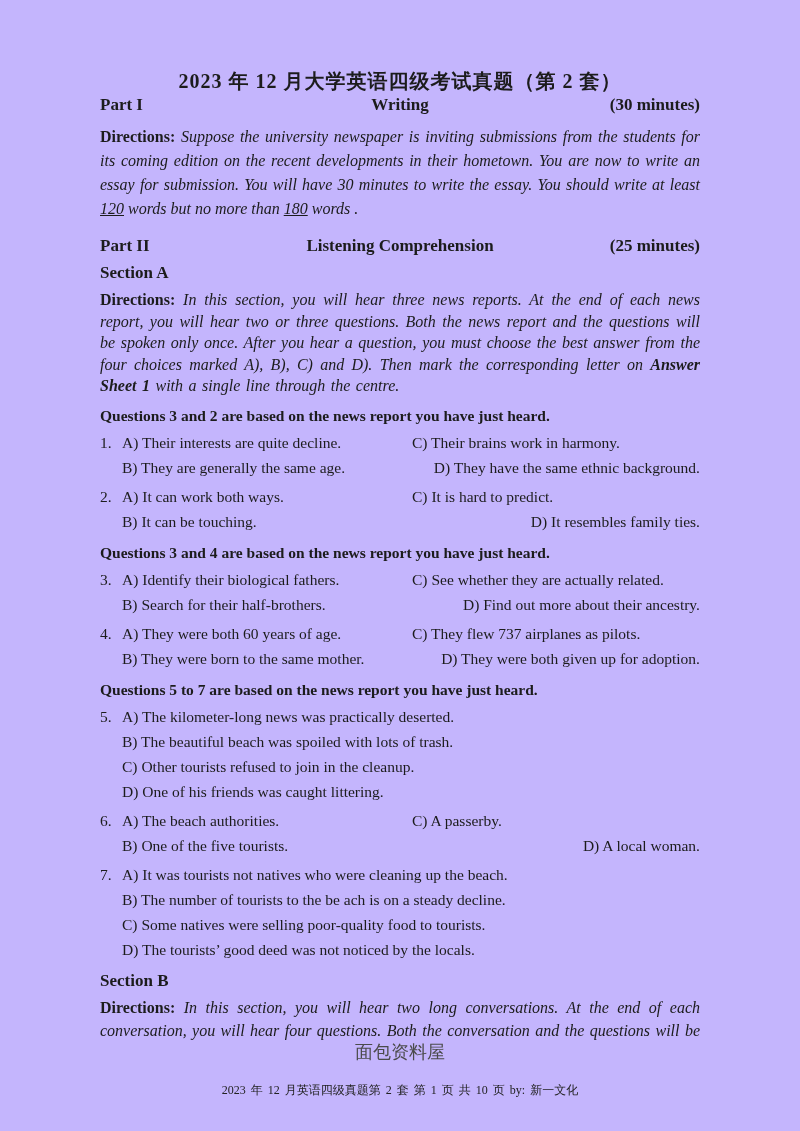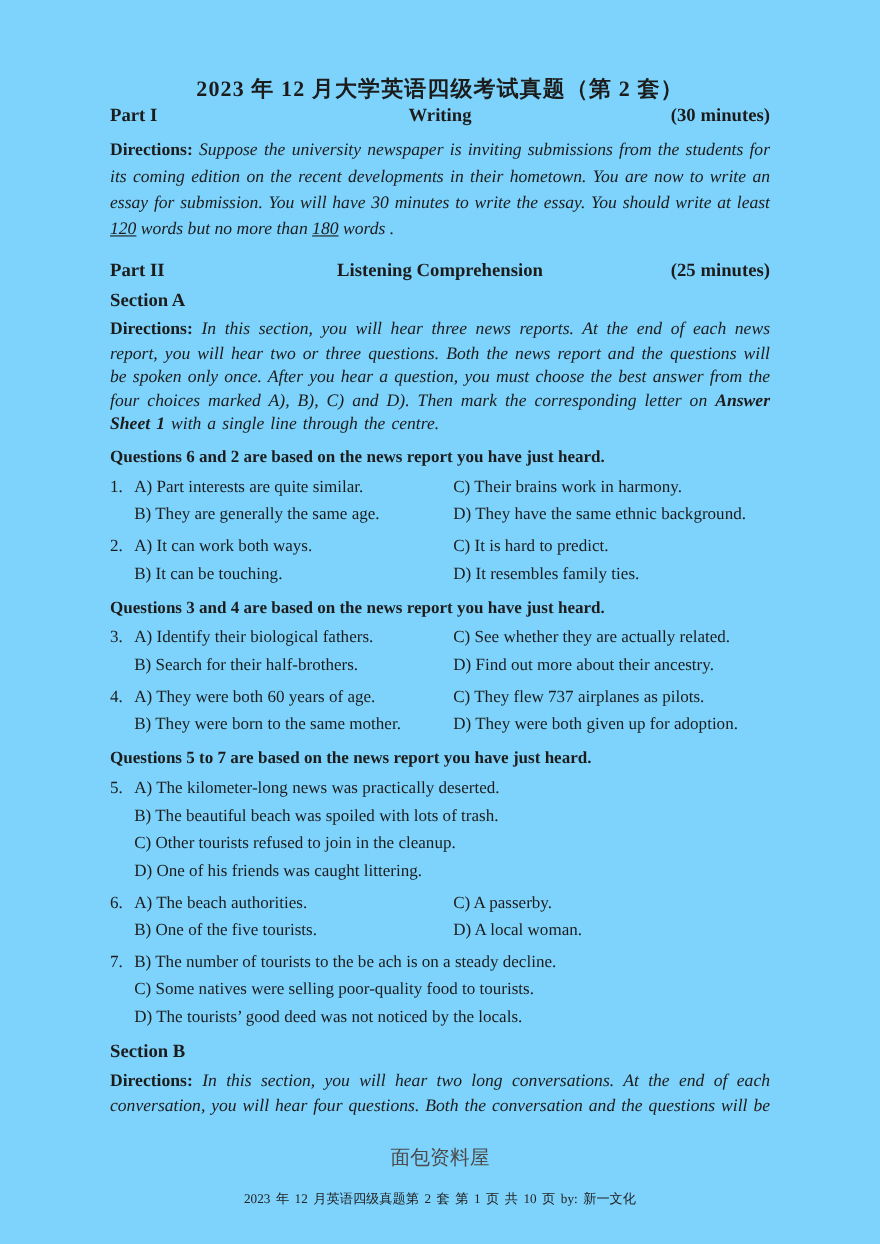--- a/index.html
+++ b/index.html
@@ -1,21 +1,21 @@
 <!DOCTYPE html>
 <html><head>
 <meta charset="utf-8">
 <style>
   html, body { margin: 0; padding: 0; background: #e8e8e8; }
   .page {
     position: relative;
     width: 800px;
     height: 1131px;
     margin: 0 auto;
-    background: #7dd3fc;
+    background: #c4b5fd;
     color: #1c1c1c;
     font-family: "Liberation Serif", "DejaVu Serif", serif;
     overflow: hidden;
   }
   .content { margin: 0 100px; width: 600px; }
   .doc-title {
     margin: 0;
     padding-top: 68px;
     text-align: center;
     font-size: 20px;
@@ -72,21 +72,21 @@
     display: grid;
     font-size: 15.5px;
     line-height: 25px;
   }
   .question.cols2 { grid-template-columns: 22px 290px 1fr; }
   .question.cols1 { grid-template-columns: 22px 1fr; }
   .qnum { grid-row: 1; grid-column: 1; }
   .cols2 .opt.a { grid-row: 1; grid-column: 2; }
   .cols2 .opt.c { grid-row: 1; grid-column: 3; }
   .cols2 .opt.b { grid-row: 2; grid-column: 2; }
-  .cols2 .opt.d { grid-row: 2; grid-column: 3; }
+  .cols2 .opt.d { grid-row: 2; grid-column: 3; text-align: right; }
   .cols1 .opt   { grid-column: 2; }
   .page-footer {
     position: absolute;
     left: 0; right: 0;
     top: 1082px;
     text-align: center;
     font-size: 12px;
     color: #222222;
     word-spacing: 2px;
   }
@@ -131,25 +131,25 @@
 
     <h2 class="section-label">Section A</h2>
 
     <p class="directions tight">
       <span class="dir-label">Directions:</span>
       <i>In this section, you will hear three news reports. At the end of each news report, you will hear two or three questions. Both the news report and the questions will be spoken only once. After you hear a question, you must choose the best answer from the four choices marked A), B), C) and D). Then mark the corresponding letter on</i>
       <i><b>Answer Sheet 1</b></i>
       <i>with a single line through the centre.</i>
     </p>
 
-    <h3 class="group-heading">Questions 6 and 2 are based on the news report you have just heard.</h3>
+    <h3 class="group-heading">Questions 3 and 2 are based on the news report you have just heard.</h3>
 
     <div class="question cols2">
       <span class="qnum">1.</span>
-      <span class="opt a">A) Part interests are quite similar.</span>
+      <span class="opt a">A) Their interests are quite decline.</span>
       <span class="opt c">C) Their brains work in harmony.</span>
       <span class="opt b">B) They are generally the same age.</span>
       <span class="opt d">D) They have the same ethnic background.</span>
     </div>
 
     <div class="question cols2">
       <span class="qnum">2.</span>
       <span class="opt a">A) It can work both ways.</span>
       <span class="opt c">C) It is hard to predict.</span>
       <span class="opt b">B) It can be touching.</span>
@@ -187,20 +187,21 @@
     <div class="question cols2">
       <span class="qnum">6.</span>
       <span class="opt a">A) The beach authorities.</span>
       <span class="opt c">C) A passerby.</span>
       <span class="opt b">B) One of the five tourists.</span>
       <span class="opt d">D) A local woman.</span>
     </div>
 
     <div class="question cols1">
       <span class="qnum">7.</span>
+      <span class="opt">A) It was tourists not natives who were cleaning up the beach.</span>
       <span class="opt">B) The number of tourists to the be ach is on a steady decline.</span>
       <span class="opt">C) Some natives were selling poor-quality food to tourists.</span>
       <span class="opt">D) The tourists’ good deed was not noticed by the locals.</span>
     </div>
 
     <h2 class="section-label secb">Section B</h2>
 
     <p class="directions stretch">
       <span class="dir-label">Directions:</span>
       <i>In this section, you will hear two long conversations. At the end of each conversation, you will hear four questions. Both the conversation and the questions will be</i>

